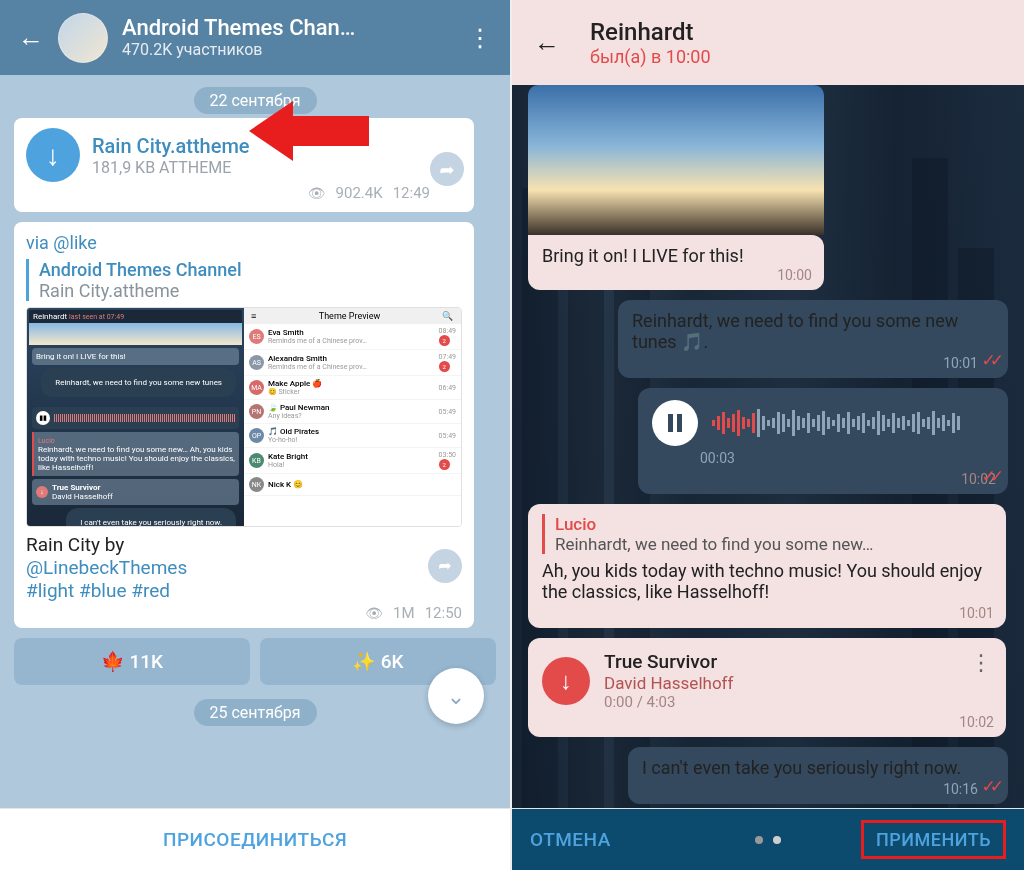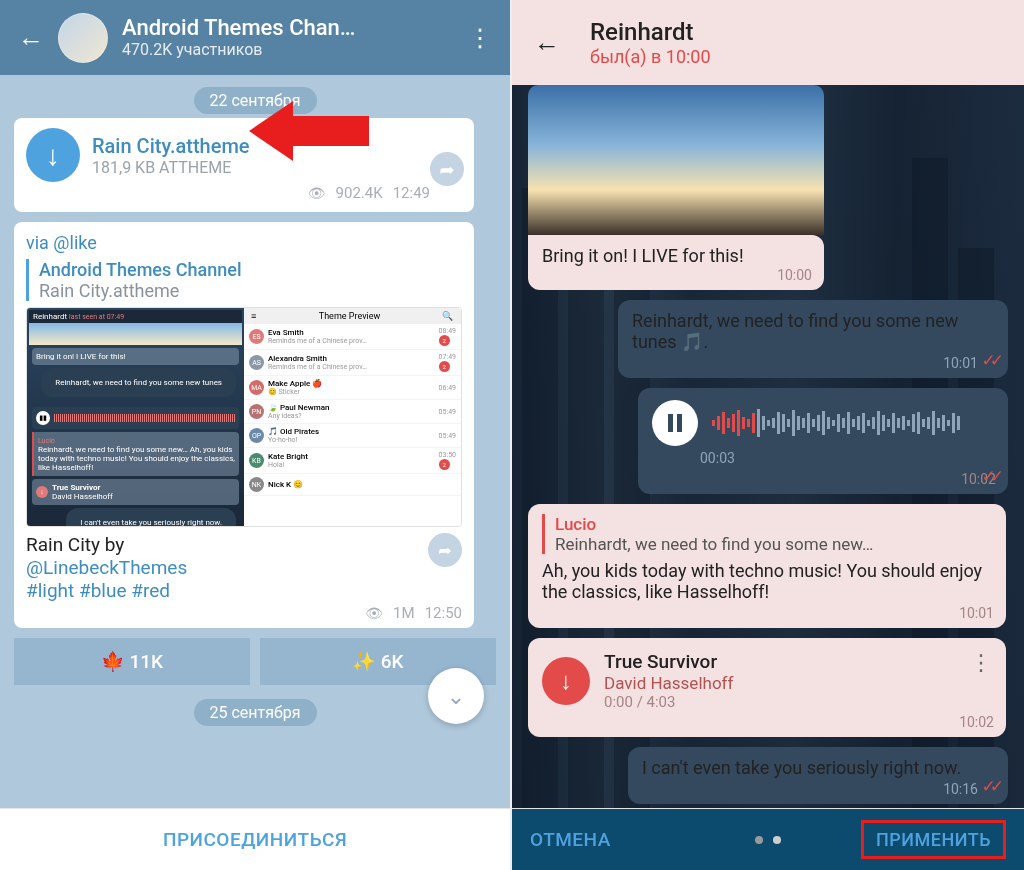--- a/index.html
+++ b/index.html
@@ -50,21 +50,21 @@
 .pv-sub{font-size:7px;color:#999;white-space:nowrap;overflow:hidden;text-overflow:ellipsis}
 .pv-time{font-size:7px;color:#999}
 .pv-badge{width:11px;height:11px;border-radius:50%;background:#E34A4A;color:#fff;font-size:6px;display:flex;align-items:center;justify-content:center}
 .sky{height:22px;background:linear-gradient(180deg,#86b8e6,#f4e8c8)}
 .pv-top{background:#1a2838;color:#fff;font-size:8px;padding:2px 4px}
 
 .caption{font-size:19px;color:#222}
 .caption .link{color:#3F8DBE}
 
 .votes{display:flex;gap:10px;margin-top:8px}
-.vote{flex:1;background:#96B5CF;color:#fff;border-radius:0;padding:12px;text-align:center;font-size:19px;font-weight:500}
+.vote{flex:1;background:#96B5CF;color:#fff;border-radius:8px;padding:12px;text-align:center;font-size:19px;font-weight:500}
 
 .fab{position:absolute;right:26px;bottom:84px;width:56px;height:56px;border-radius:50%;background:#fff;box-shadow:0 2px 6px rgba(0,0,0,.2);display:flex;align-items:center;justify-content:center;font-size:22px;color:#8FA8BD}
 
 .bottom-l{height:62px;background:#fff;border-top:1px solid #e5e5e5;display:flex;align-items:center;justify-content:center;color:#4EA3DF;font-size:19px;font-weight:500;letter-spacing:.5px}
 
 
 .hdr-r{height:85px;background:#F4E1E1;display:flex;align-items:center;padding:0 22px}
 .back-r{font-size:26px;color:#222;padding-right:30px;cursor:pointer}
 .title-r{font-size:24px;font-weight:500;color:#222}
 .sub-r{font-size:18px;color:#E34A4A}
@@ -252,21 +252,21 @@
                   <div class="pv-nm">Nick K 😊</div>
                   <div class="pv-sub"></div>
                 </div>
  <div style="text-align:right">
                   <div class="pv-time"></div>
                 </div>
               </div>
             </div>
     </div>
    </div>
-   <div style="display:flex;align-items:flex-start">
+   <div style="display:flex;align-items:center">
     <div class="caption">
      <span>Rain City by</span><br>
      <span class="link">@LinebeckThemes</span><br>
      <span class="link">#light #blue #red</span>
     </div>
     <div style="margin-left:auto">
             <div style="width:34px;height:34px;border-radius:50%;background:#C5D4E2;display:flex;align-items:center;justify-content:center;color:#fff;margin-bottom:4px">➦</div>
           </div>
    </div>
    <div class="bub-foot">

